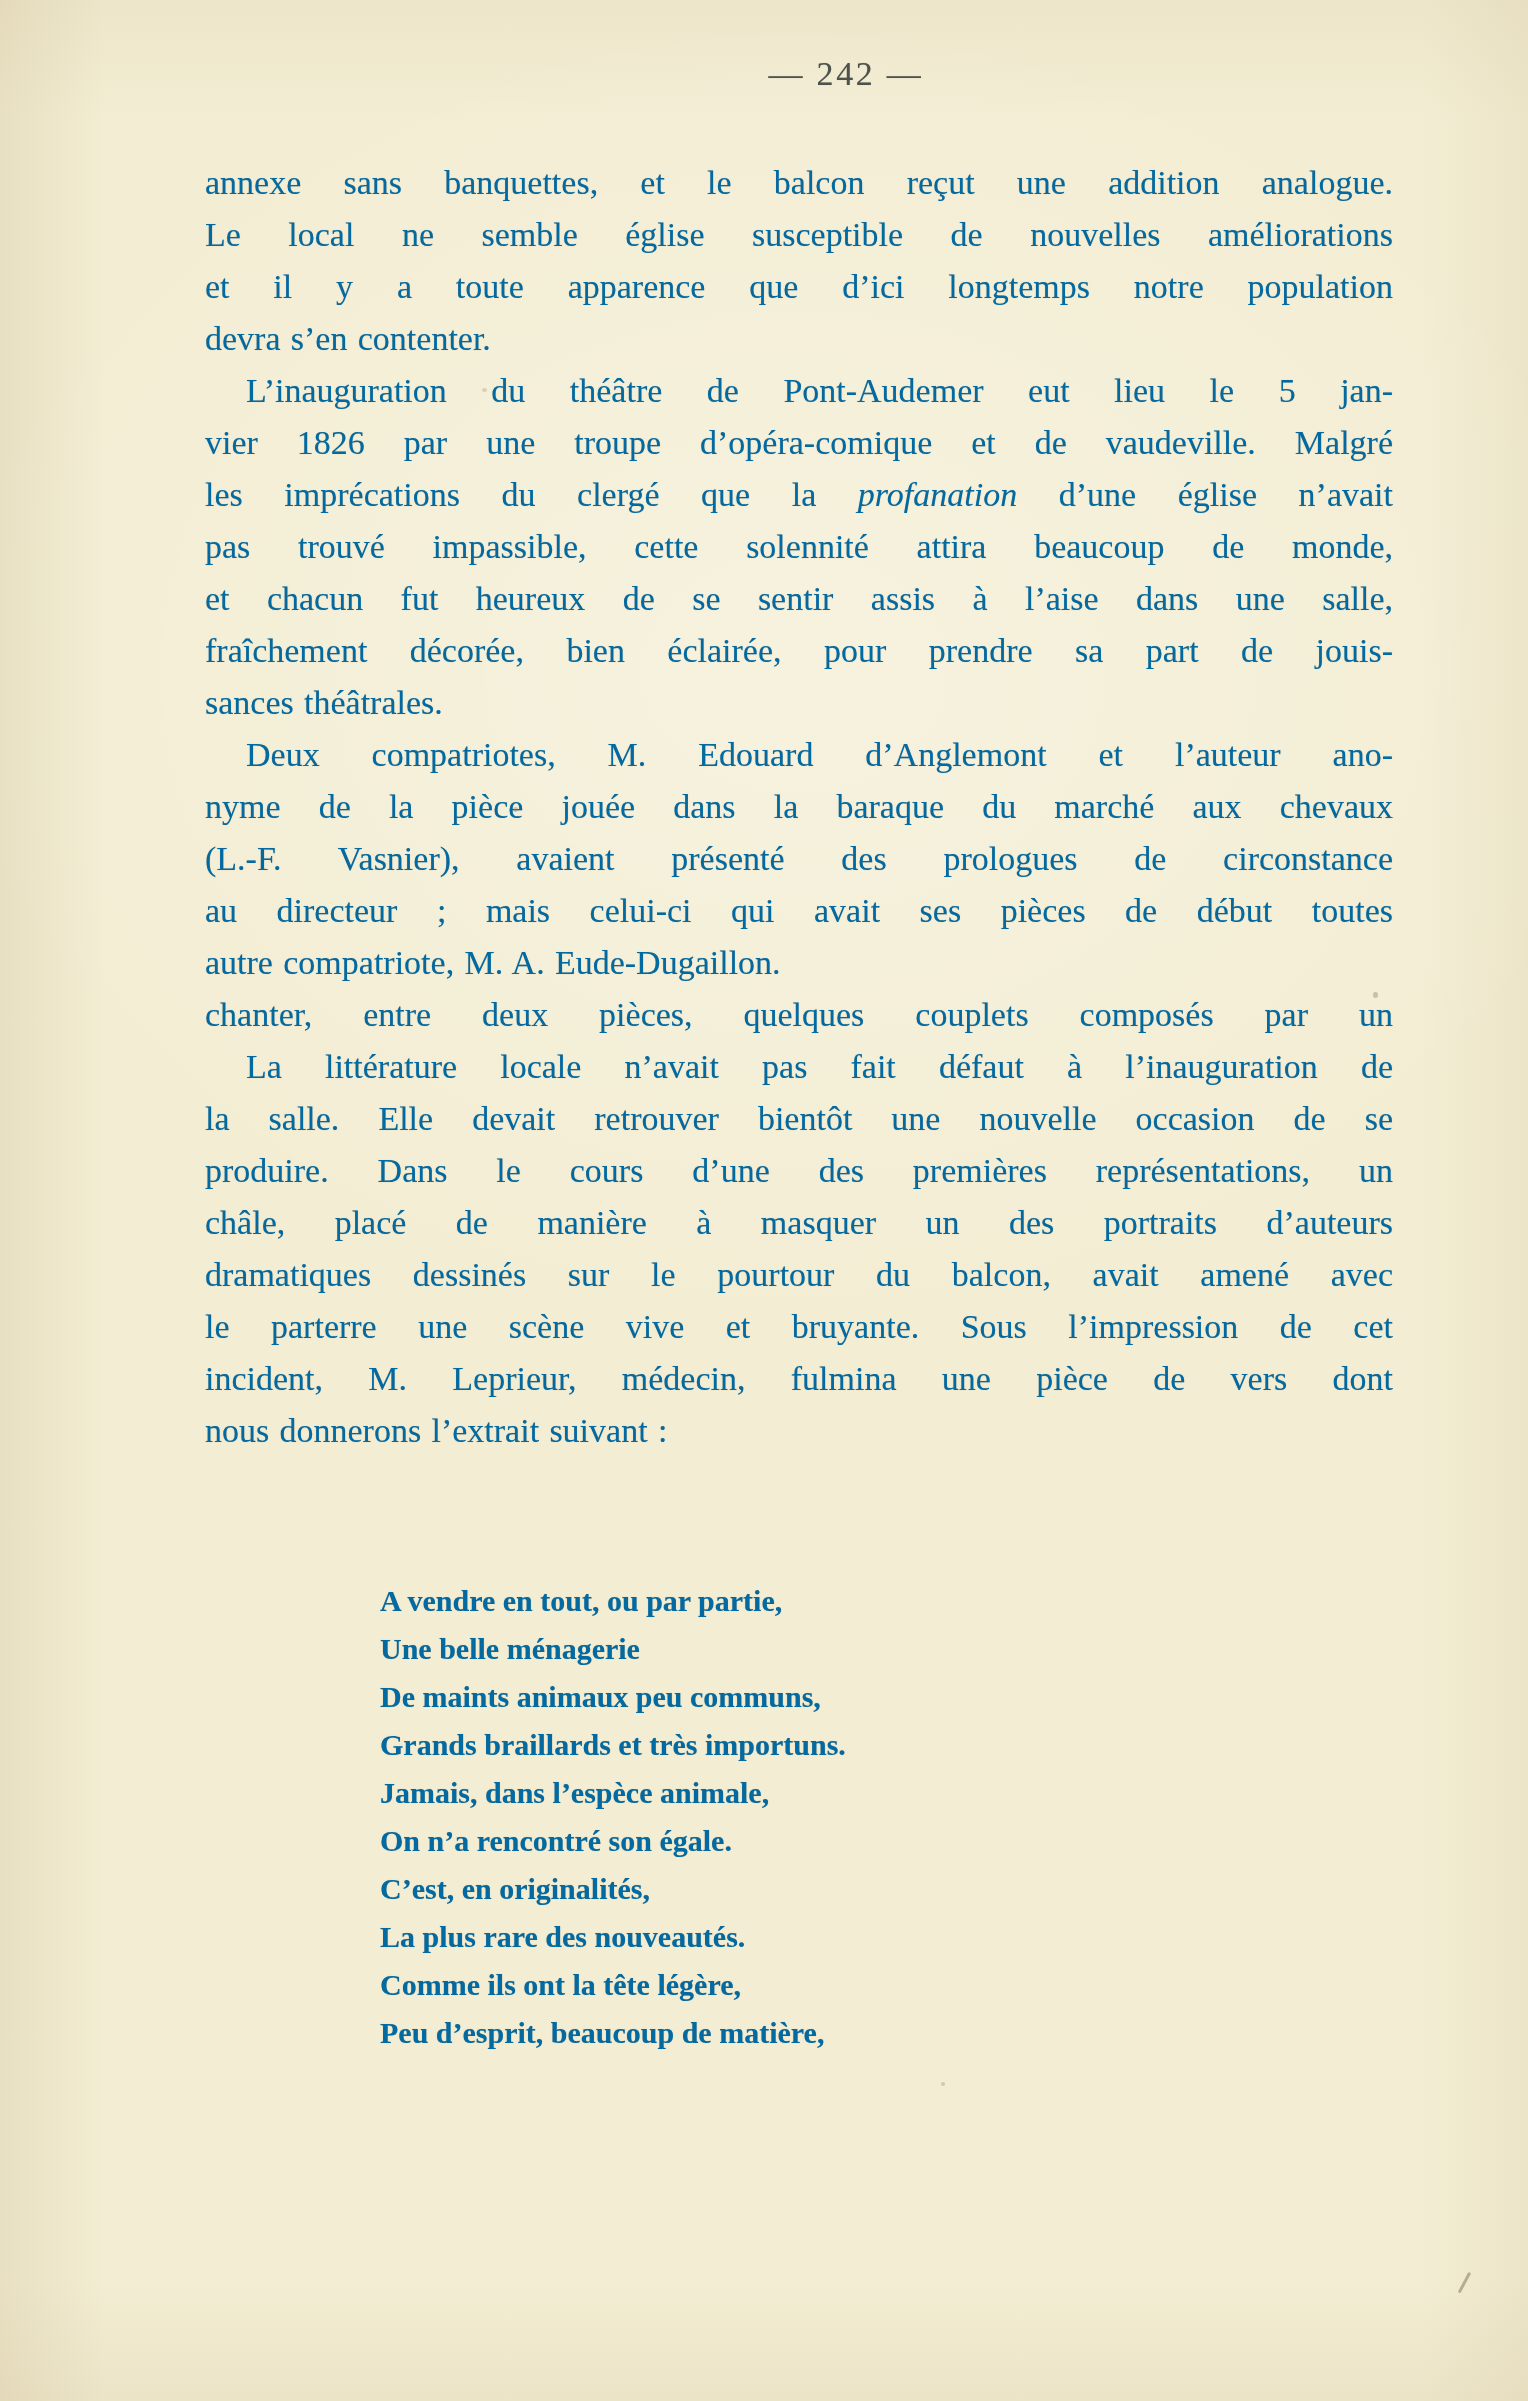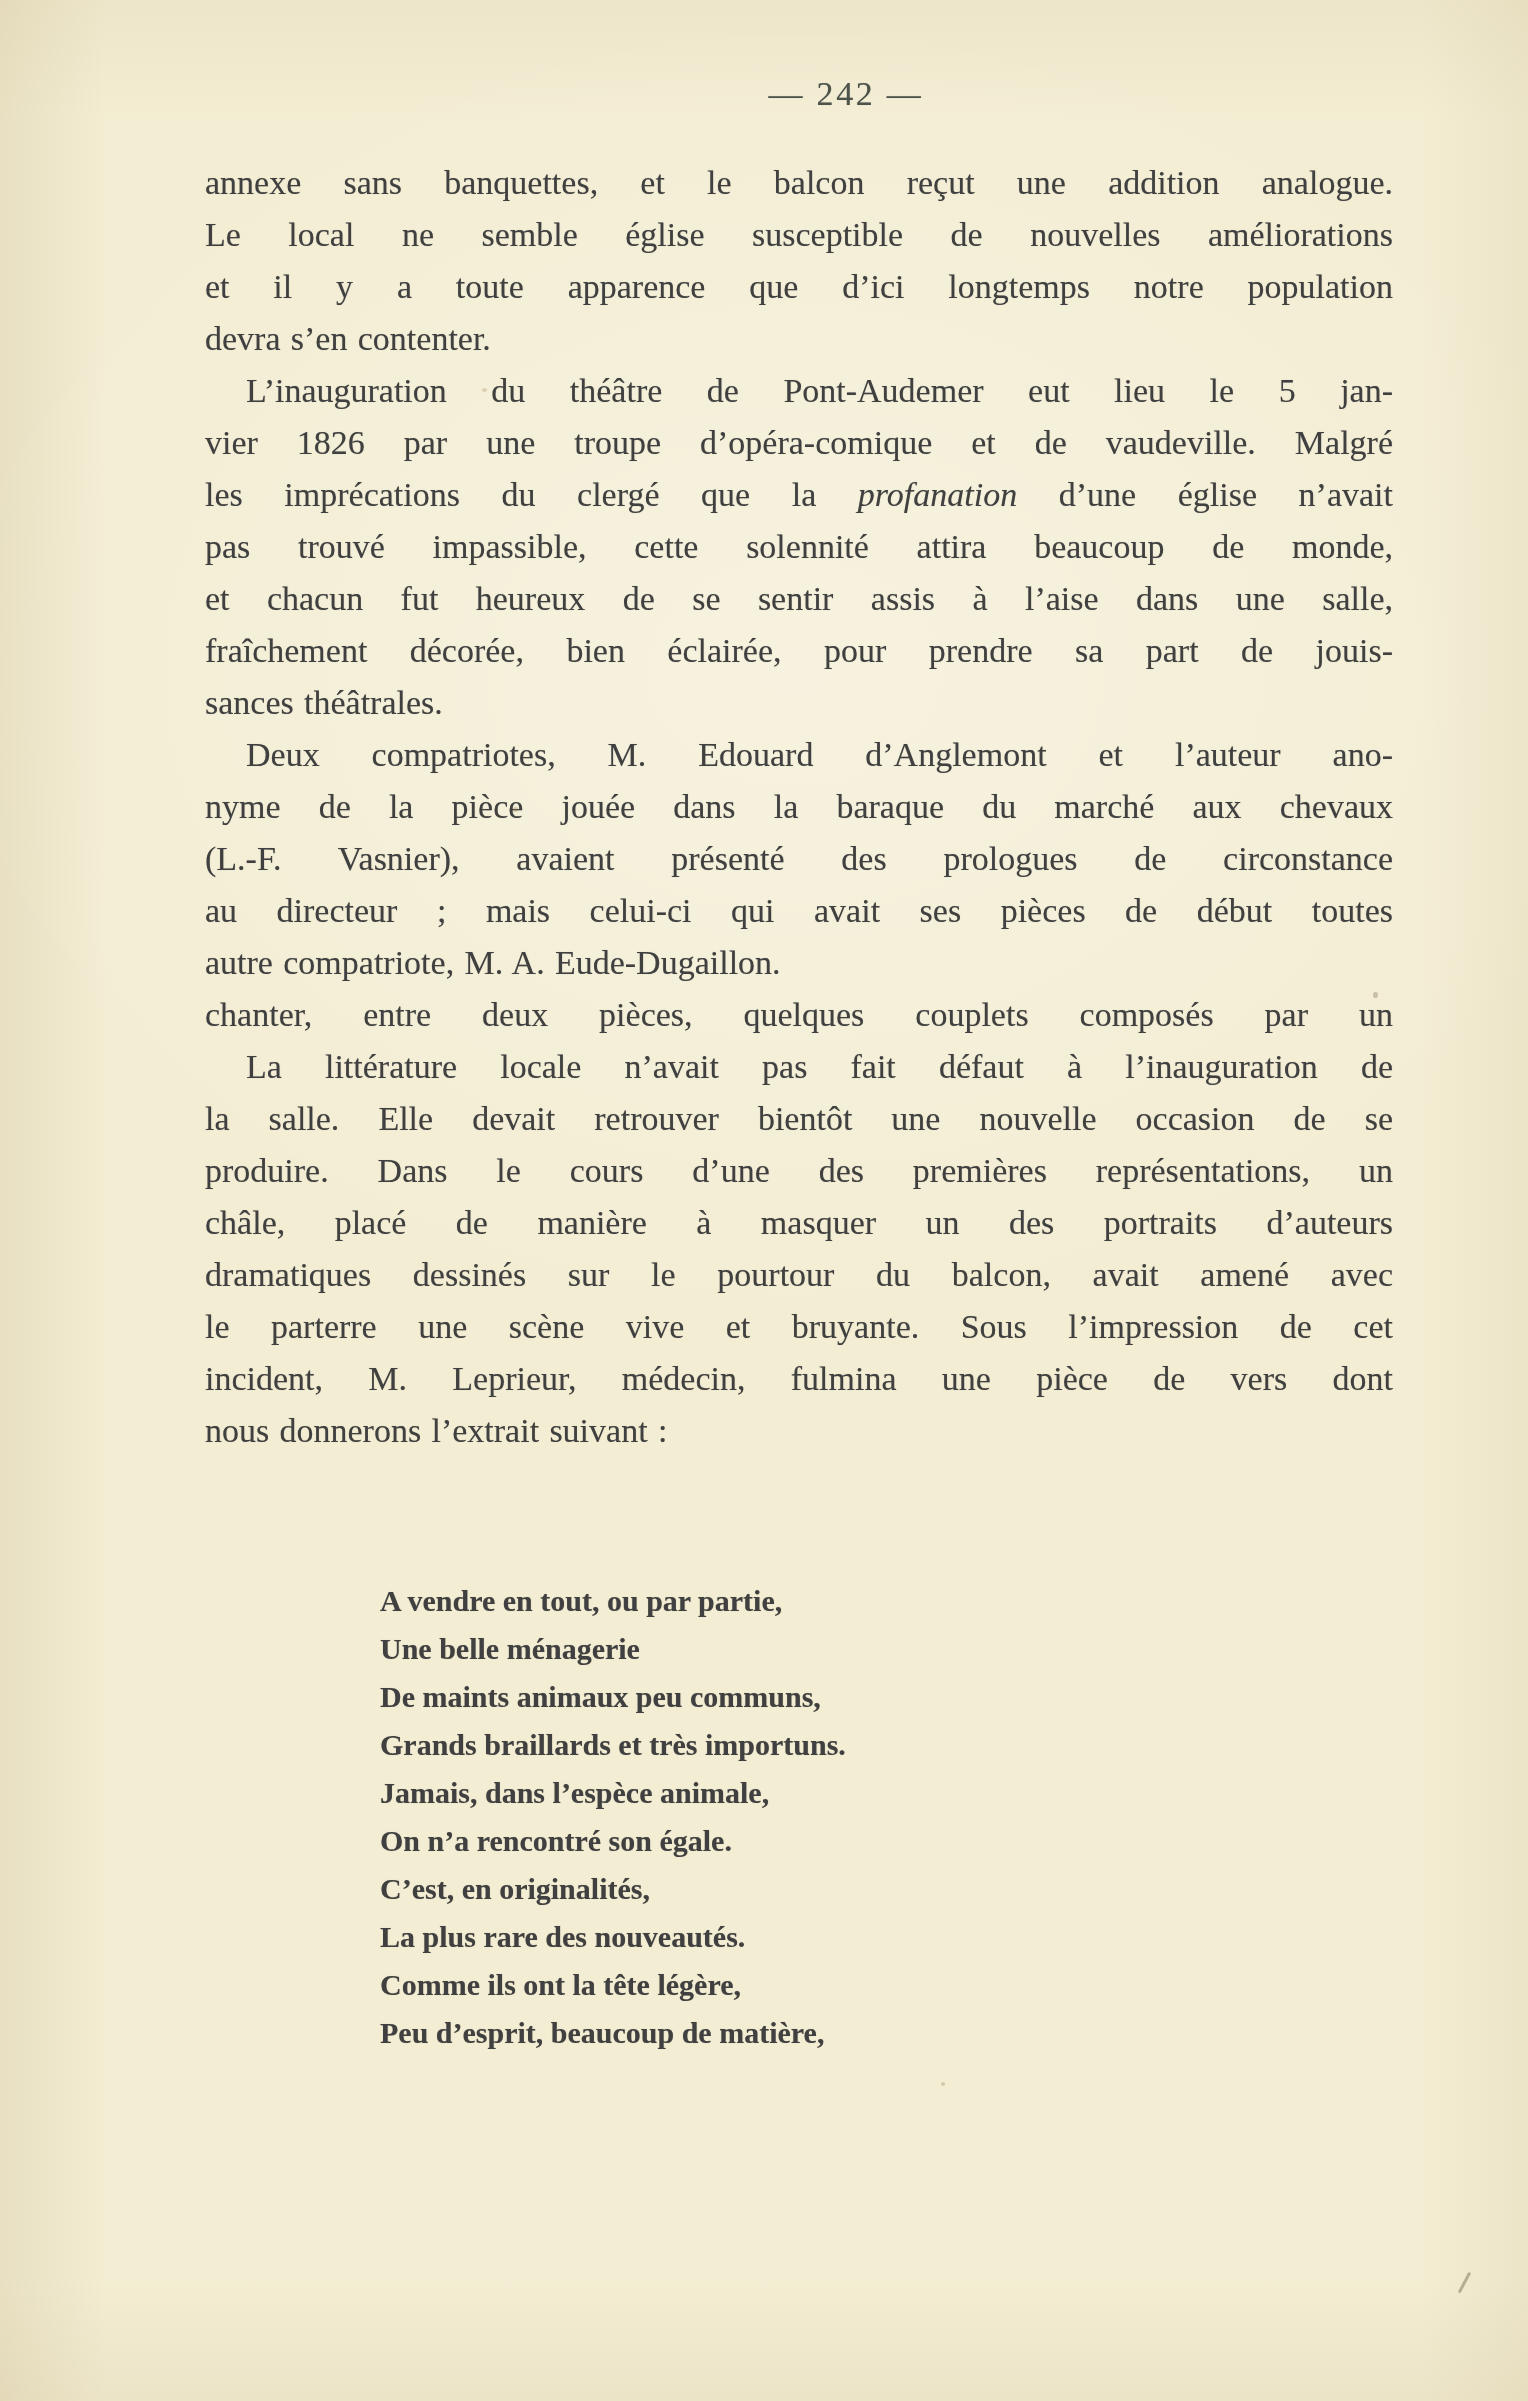--- a/index.html
+++ b/index.html
@@ -7,31 +7,30 @@
     width: 1528px; height: 2401px;
     position: relative;
     overflow: hidden;
     font-family: "Liberation Serif", "DejaVu Serif", serif;
     background:
       radial-gradient(ellipse 1248px 981px at 52% 28%, rgba(255,255,250,0.30), rgba(255,255,250,0) 70%),
       linear-gradient(90deg, rgba(205,190,150,0.28) 0%, rgba(205,190,150,0) 7%, rgba(205,190,150,0) 93%, rgba(205,190,150,0.18) 100%),
       linear-gradient(180deg, rgba(210,196,158,0.18) 0%, rgba(210,196,158,0) 5%, rgba(210,196,158,0) 95%, rgba(210,196,158,0.22) 100%),
       #f3edd3;
   }
-  .ink { color: #404040; text-shadow: 0 0 0.9px rgba(69,74,67,0.35); }
+  .ink { color: #0369a1; text-shadow: 0 0 0.9px rgba(69,74,67,0.35); }
 
   .page-number {
     position: absolute;
     top: 55px; left: 0; right: 0;
     text-align: center;
     font-size: 34px;
     letter-spacing: 2.7px;
     color: #4d524a;
     text-shadow: 0 0 0.9px rgba(77,82,74,0.35);
-    margin-top: 20px;
   }
   .page-number span { position: relative; left: 82px; }
 
   .text-block {
     position: absolute;
     left: 205px; top: 157px;
     width: 1188px;
     font-size: 34px;
   }
   .para { margin: 0; padding: 0; }

